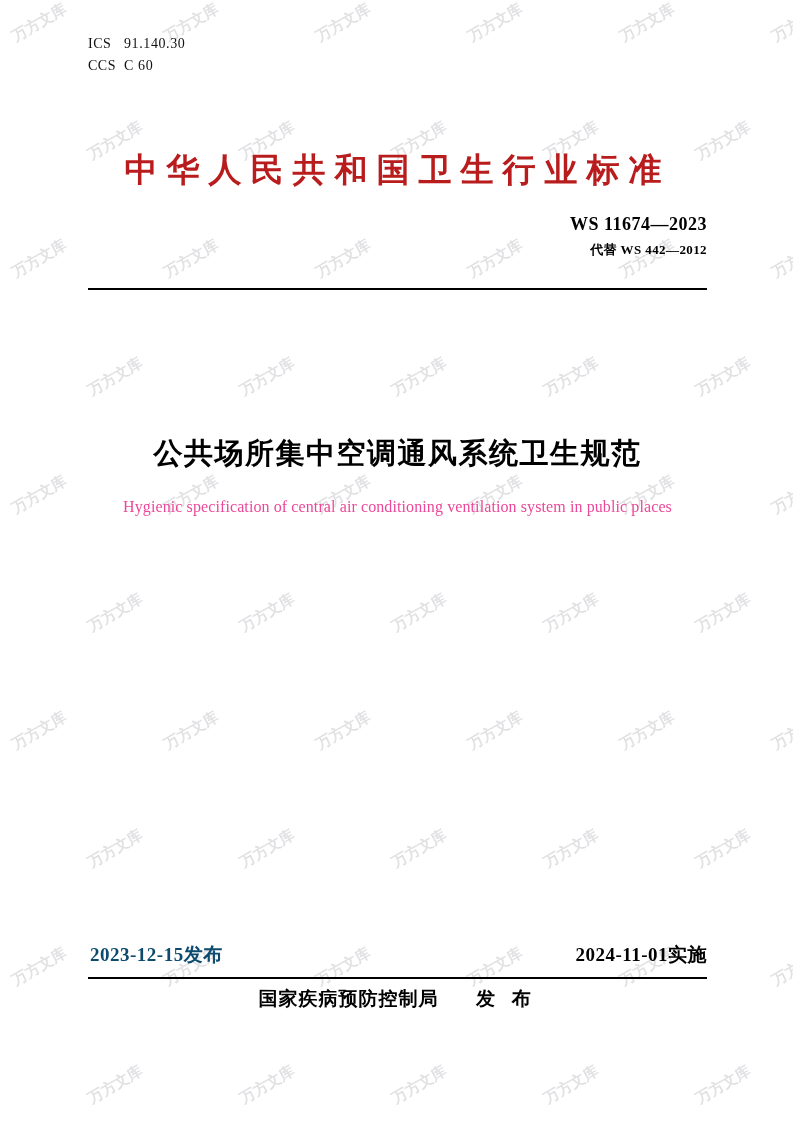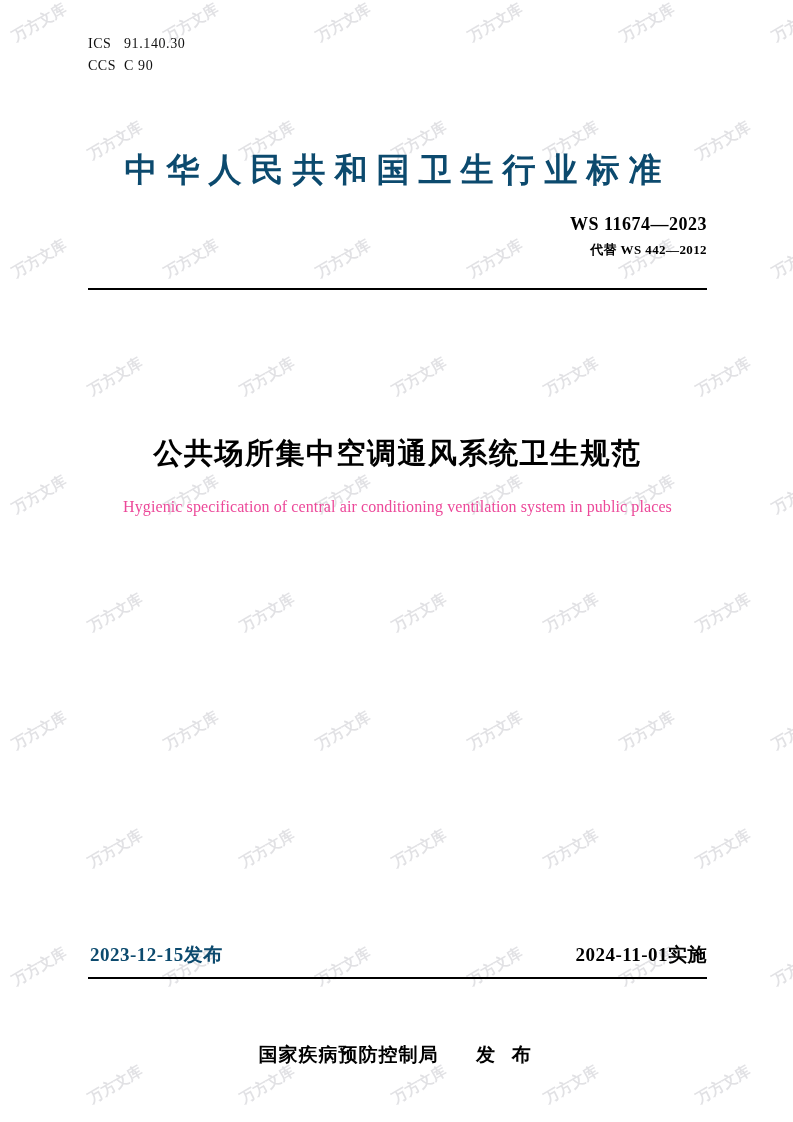--- a/index.html
+++ b/index.html
@@ -81,21 +81,21 @@
 
   .main-title {
     position: absolute;
     left: 88px;
     right: 86px;
     top: 148px;
     text-align: center;
     font-family: "Liberation Serif", serif;
     font-size: 33px;
     font-weight: 700;
-    color: #0c4a6e;
+    color: #b91c1c;
     letter-spacing: 9px;
     white-space: nowrap;
   }
 
   .std-no {
     position: absolute;
     right: 86px;
     top: 214px;
     text-align: right;
     font-family: "Liberation Serif", serif;
@@ -179,21 +179,21 @@
     font-size: 19px;
     font-weight: 700;
     color: #000;
     letter-spacing: 0.5px;
   }
 
   .issuer {
     position: absolute;
     left: 88px;
     right: 86px;
-    top: 1042px;
+    top: 986px;
     text-align: center;
     font-family: "Liberation Serif", serif;
     font-size: 19px;
     font-weight: 700;
     color: #000;
     letter-spacing: 1px;
   }
   .issuer .gap { display: inline-block; width: 26px; }
   .issuer .fabu { letter-spacing: 6px; }
 </style>
@@ -262,21 +262,21 @@
 
   <div class="content">
 
     <div class="ics-block">
       <div class="ics-row">
         <span class="ics-label">ICS</span>
         <span class="ics-val">91.140.30</span>
       </div>
       <div class="ics-row">
         <span class="ics-label">CCS</span>
-        <span class="ics-val">C 90</span>
+        <span class="ics-val">C 60</span>
       </div>
     </div>
 
 
     <div class="main-title">中华人民共和国卫生行业标准</div>
 
     <div class="std-no">WS 11674—2023</div>
     <div class="std-replace">代替 WS 442—2012</div>
 
     <div class="rule-top"></div>

